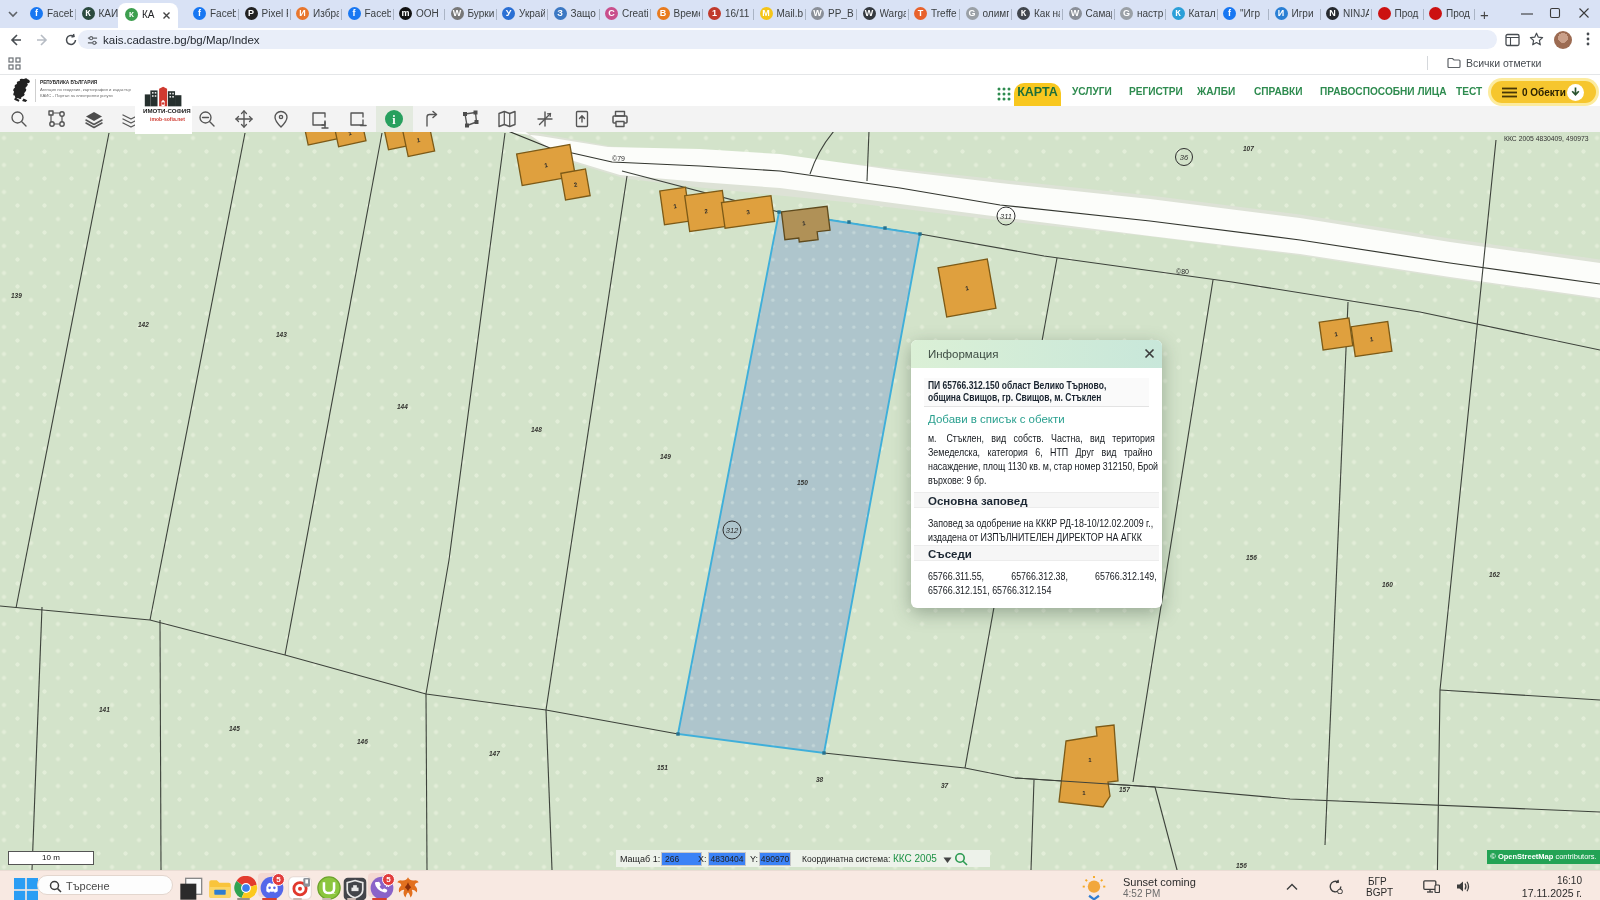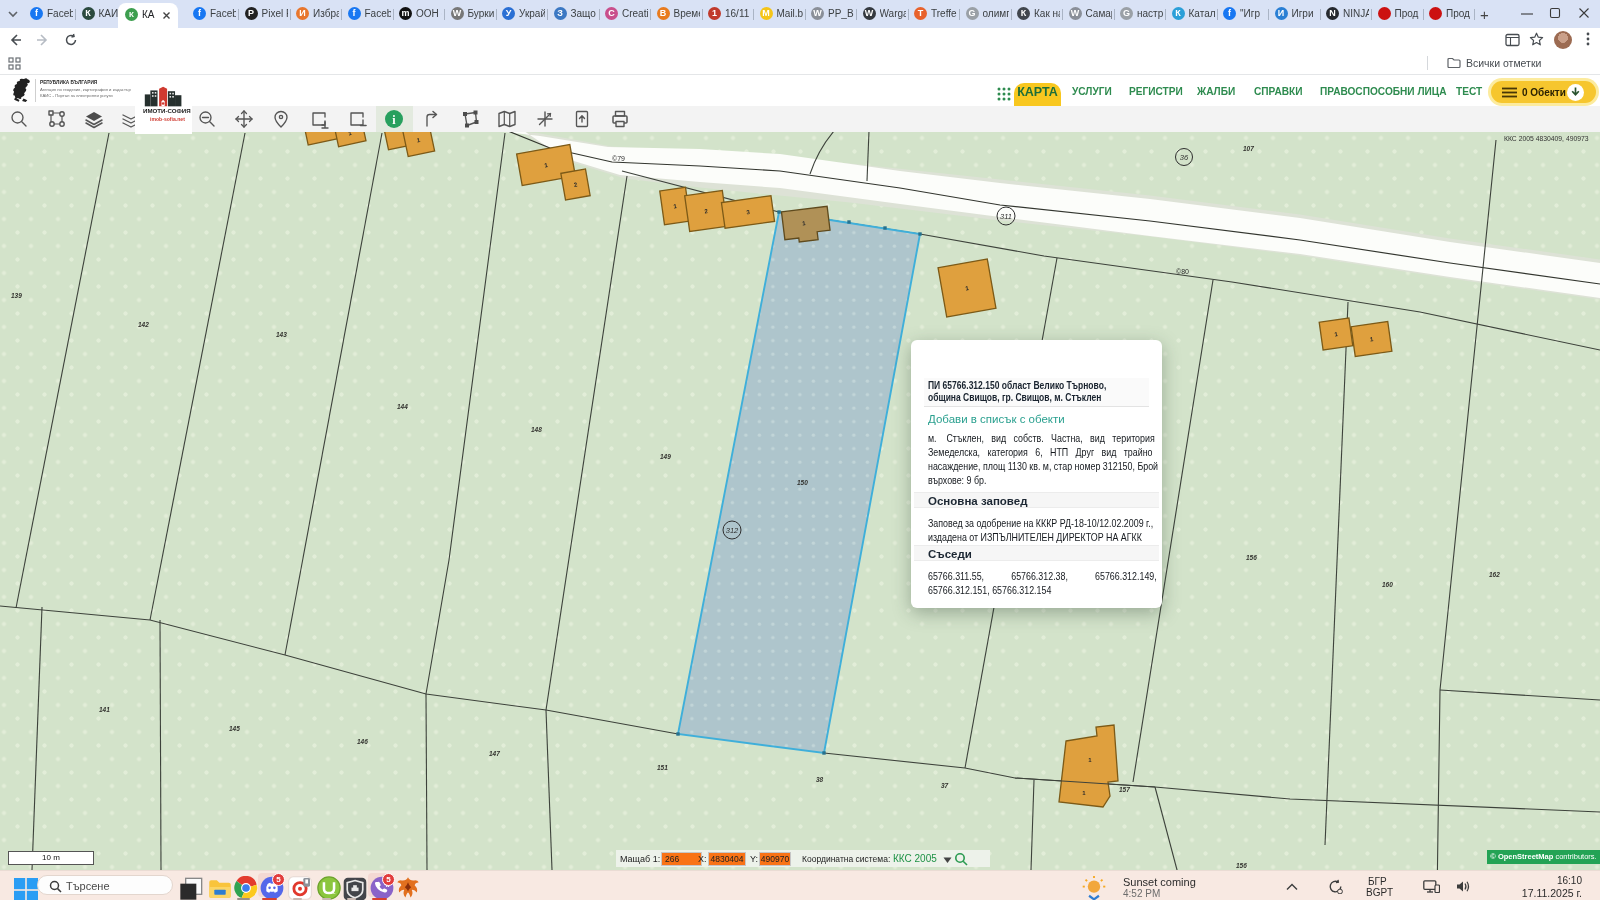--- a/index.html
+++ b/index.html
@@ -31,21 +31,21 @@
     background-image:radial-gradient(circle,#e2edd8 1.8px,rgba(0,0,0,0) 2.4px),radial-gradient(circle,#e2edd8 1.8px,rgba(0,0,0,0) 2.4px);
     background-size:27px 27px,27px 27px;background-position:4px 6px,17.5px 19.5px;}
   #watermark{position:absolute;left:127px;top:649px;font-size:31px;font-weight:bold;color:rgba(200,103,90,.92);letter-spacing:2px;white-space:nowrap;}
   
   #infopanel{position:absolute;left:911px;top:340px;width:251px;height:268px;background:#fff;border-radius:6px;box-shadow:0 5px 18px rgba(40,60,45,.35);z-index:8;}
   #ipheader{position:absolute;left:0;top:0;width:251px;height:28px;border-radius:6px 6px 0 0;background:linear-gradient(90deg,#dbf0d6,#c8e7da);}
   .ipbar{position:absolute;left:3px;width:245px;height:16px;background:#f6f6f6;border-top:1px solid #ececec;border-bottom:1px solid #ececec;font-size:11.5px;font-weight:bold;color:#1c2733;padding-left:14px;line-height:16px;box-sizing:border-box;}
   .ipp{position:absolute;left:17px;width:262px;font-size:10.5px;color:#15191e;text-align:left;line-height:14px;transform:scaleX(.845);transform-origin:0 0;white-space:nowrap;}
   
   #statusstrip{position:absolute;left:616px;top:850px;width:374px;height:17px;background:#edf2ea;font-size:10.5px;color:#222;}
-  .sbox{position:absolute;top:2px;height:12px;background:#f97316;border:1px solid #c6c6c6;font-size:8.5px;line-height:12px;text-align:center;color:#222;}
+  .sbox{position:absolute;top:2px;height:12px;background:#3b82f6;border:1px solid #c6c6c6;font-size:8.5px;line-height:12px;text-align:center;color:#222;}
   .slab{position:absolute;top:3.5px;font-size:9px;}
   
   #scalebar{position:absolute;left:8px;top:851px;width:84px;height:12px;background:#fff;border:1px solid #555;font-size:8px;text-align:center;line-height:12px;color:#111;}
   
   #osm{position:absolute;left:1487px;top:850px;width:113px;height:14px;background:#23a355;color:#fff;font-size:7.5px;line-height:14px;text-align:center;white-space:nowrap;overflow:hidden;}
   
   #taskbar{position:absolute;left:0;top:870px;width:1600px;height:30px;background:#f8e9e2;border-top:1px solid #eadcd4;}
   #searchpill{position:absolute;left:37px;top:4px;width:136px;height:20px;border-radius:12px;background:#fdfdfd;border:1px solid #e3d6ce;box-sizing:border-box;}
   .tbicon{position:absolute;top:3px;width:24px;height:24px;}
   .badge{position:absolute;width:11px;height:11px;border-radius:50%;background:#e23c3c;color:#fff;font-size:8px;font-weight:bold;text-align:center;line-height:11px;border:1px solid #fff;box-sizing:content-box;}
@@ -212,20 +212,28 @@
 <div id="navrow">
 <svg class="abs" style="left:8px;top:5px" width="14" height="14" viewBox="0 0 14 14">
       <path d="M9 2 L4 7 L9 12 M4 7 H13" stroke="#474c51" stroke-width="1.6" fill="none"></path>
     </svg>
 <svg class="abs" style="left:36px;top:5px" width="14" height="14" viewBox="0 0 14 14">
       <path d="M5 2 L10 7 L5 12 M10 7 H1" stroke="#b6bcc4" stroke-width="1.6" fill="none"></path>
     </svg>
 <svg class="abs" style="left:64px;top:5px" width="14" height="14" viewBox="0 0 14 14">
       <path d="M11.5 7 A4.5 4.5 0 1 1 9.5 3.2 M9.5 1 L10 3.5 L7.5 4" stroke="#474c51" stroke-width="1.5" fill="none"></path>
     </svg>
+<div id="urlpill">
+<svg class="abs" style="left:9px;top:4.5px" width="11" height="11" viewBox="0 0 12 12">
+        <path d="M1 3.5 H11 M1 8.5 H11" stroke="#5f6368" stroke-width="1.3"></path>
+        <circle cx="4.5" cy="3.5" r="1.7" fill="#e9eef9" stroke="#5f6368" stroke-width="1.2"></circle>
+        <circle cx="8" cy="8.5" r="1.7" fill="#e9eef9" stroke="#5f6368" stroke-width="1.2"></circle>
+      </svg>
+<div id="urltext">kais.cadastre.bg/bg/Map/Index</div>
+</div>
 <svg class="abs" style="left:1505px;top:5px" width="15" height="14" viewBox="0 0 15 14">
       <rect x="1" y="1.5" width="13" height="11" rx="1.5" fill="none" stroke="#474c51" stroke-width="1.3"></rect>
       <path d="M1 4.5 H14 M5.5 4.5 V12.5" stroke="#474c51" stroke-width="1.1" fill="none"></path>
     </svg>
 <svg class="abs" style="left:1529px;top:4px" width="15" height="15" viewBox="0 0 15 15">
       <path d="M7.5 1.2 L9.3 5.2 13.6 5.6 10.4 8.5 11.3 12.8 7.5 10.6 3.7 12.8 4.6 8.5 1.4 5.6 5.7 5.2 Z" fill="none" stroke="#474c51" stroke-width="1.2" stroke-linejoin="round"></path>
     </svg>
 <div class="abs" style="left:1554px;top:3px;width:18px;height:18px;border-radius:50%;background:radial-gradient(circle at 50% 38%,#caa08a 0 34%,#9c6b52 35% 100%);"></div>
 <svg class="abs" style="left:1583px;top:3px" width="10" height="16" viewBox="0 0 10 16">
       <circle cx="5" cy="3" r="1.4" fill="#474c51"></circle>
@@ -549,20 +557,26 @@
 <text x="1489" y="577" font-size="6.5" fill="#33332f" font-style="italic" font-weight="bold">162</text>
 <text x="1236" y="868" font-size="6.5" fill="#33332f" font-style="italic" font-weight="bold">156</text>
 <text x="1243" y="151" font-size="6.5" fill="#33332f" font-style="italic" font-weight="bold">107</text>
 
 <text x="612" y="161" font-size="7" fill="#2e2e2e">©79</text>
 <text x="1176" y="274" font-size="7" fill="#2e2e2e">©80</text>
 <text x="1504" y="141" font-size="6.8" fill="#333">ККС 2005 4830409, 490973</text>
 </svg>
 </div>
 <div id="infopanel">
+<div id="ipheader">
+      <div class="abs" style="left:17px;top:8px;font-size:11.5px;color:#3f4d44">Информация</div>
+<svg class="abs" style="left:233px;top:8px" width="11" height="11" viewBox="0 0 11 11">
+        <path d="M1.5 1.5 L9.5 9.5 M9.5 1.5 L1.5 9.5" stroke="#3c3c3c" stroke-width="1.7"></path>
+      </svg>
+    </div>
 <div class="abs" style="left:13px;top:38px;width:225px;height:29px;background:#fafafa"></div>
 <div class="abs" style="left:17px;top:40px;width:270px;font-size:11.5px;line-height:11.5px;font-weight:bold;color:#18222e;transform:scaleX(.74);transform-origin:0 0">ПИ 65766.312.150 област Велико Търново,<br>община Свищов, гр. Свищов, м. Стъклен</div>
 <div class="abs" style="left:13px;top:66px;width:225px;height:1px;background:#e3e3e3"></div>
 <div class="abs" style="left:17px;top:73px;font-size:11.5px;color:#2aa08f">Добави в списък с обекти</div>
 <div class="ipp" style="top:91px;height:56px">м.&nbsp;&nbsp;&nbsp;&nbsp;Стъклен,&nbsp;&nbsp;&nbsp;вид&nbsp;&nbsp;&nbsp;собств.&nbsp;&nbsp;&nbsp;Частна,&nbsp;&nbsp;&nbsp;вид&nbsp;&nbsp;&nbsp;територия<br>Земеделска,&nbsp;&nbsp;&nbsp;категория&nbsp;&nbsp;&nbsp;6,&nbsp;&nbsp;&nbsp;НТП&nbsp;&nbsp;&nbsp;Друг&nbsp;&nbsp;&nbsp;вид&nbsp;&nbsp;&nbsp;трайно<br>насаждение,&nbsp;площ&nbsp;1130&nbsp;кв.&nbsp;м,&nbsp;стар&nbsp;номер&nbsp;312150,&nbsp;Брой<br>върхове: 9 бр.</div>
 <div class="ipbar" style="top:152px">Основна заповед</div>
 <div class="ipp" style="top:176px;height:28px">Заповед&nbsp;за&nbsp;одобрение&nbsp;на&nbsp;КККР&nbsp;РД-18-10/12.02.2009&nbsp;г.,<br>издадена от ИЗПЪЛНИТЕЛЕН ДИРЕКТОР НА АГКК</div>
 <div class="ipbar" style="top:205px">Съседи</div>
 <div class="ipp" style="top:229px;height:28px">65766.311.55,&nbsp;&nbsp;&nbsp;&nbsp;&nbsp;&nbsp;&nbsp;&nbsp;&nbsp;&nbsp;&nbsp;65766.312.38,&nbsp;&nbsp;&nbsp;&nbsp;&nbsp;&nbsp;&nbsp;&nbsp;&nbsp;&nbsp;&nbsp;65766.312.149,<br>65766.312.151, 65766.312.154</div>
 </div>

